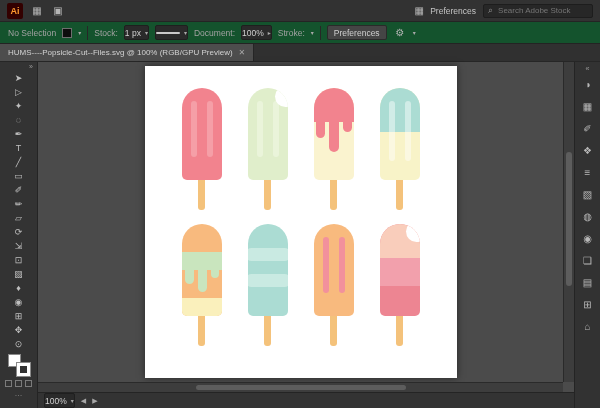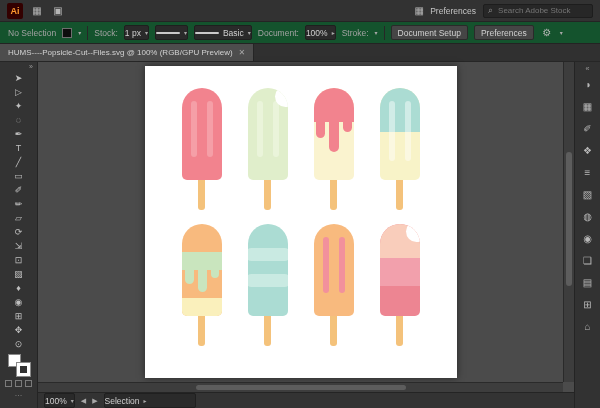--- a/index.html
+++ b/index.html
@@ -119,36 +119,28 @@
     <span class="cb-sep"></span>
     <span class="dim">Stock:</span>
     <div class="field">
       <span>1 px</span>
       <span class="caret">▾</span>
     </div>
     <div class="field">
       <span class="line-glyph"></span>
       <span class="caret">▾</span>
     </div>
-    <div class="field">
-      <span class="line-glyph"></span>
-      <span>Basic</span>
-      <span class="caret">▾</span>
-    </div>
     <span class="dim">Document:</span>
     <div class="field">
       <span>100%</span>
       <span class="caret">▸</span>
     </div>
     <span class="dim">Stroke:</span>
     <span class="caret">▾</span>
     <span class="cb-sep"></span>
-    <div class="cb-btn">
-      <span>Document Setup</span>
-    </div>
     <div class="cb-btn">
       <span>Preferences</span>
     </div>
     <span class="appbar-icon">⚙</span>
     <span class="caret">▾</span>
   </div>
 
   <div class="tab-bar">
     <div class="tab">
       <span>HUMS----Popsicle-Cut--Files.svg @ 100% (RGB/GPU Preview)</span>
@@ -296,19 +288,15 @@
       </div>
   </div>
 
   <div class="status-bar">
     <div class="field">
       <span>100%</span>
       <span class="caret">▾</span>
     </div>
     <span class="nav-arrow">◀</span>
     <span class="nav-arrow">▶</span>
-    <div class="field status-field">
-      <span>Selection</span>
-      <span class="caret">▸</span>
-    </div>
   </div>
 
 </div>
 
 </body></html>

